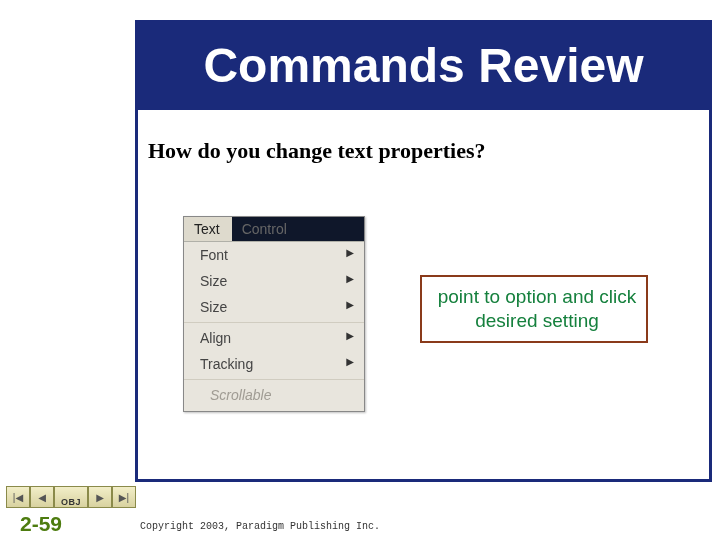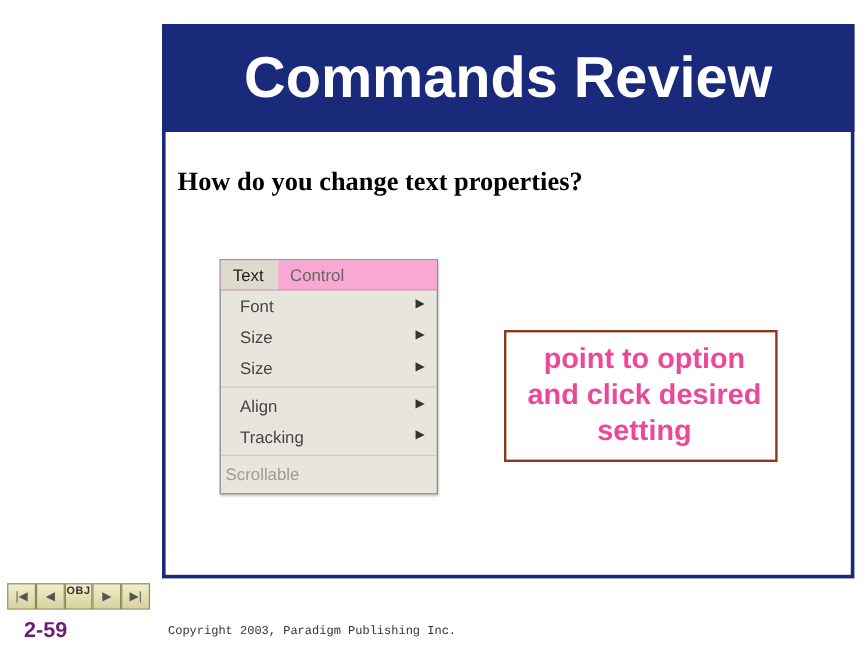--- a/index.html
+++ b/index.html
@@ -54,21 +54,21 @@
     width: 182px;
     background: #e8e5dd;
     border: 1px solid #888;
     box-shadow: 1px 1px 2px rgba(0,0,0,0.25);
     font-family: Tahoma, Arial, sans-serif;
     font-size: 14px;
     color: #333;
   }
   .menu-tabs {
     display: flex;
-    background: #f9a8d4;
+    background: #0f172a;
     border-bottom: 1px solid #b0b0a8;
   }
   .tab {
     padding: 4px 12px 4px 10px;
     color: #666;
   }
   .tab.active {
     background: #dedacd;
     color: #222;
   }
@@ -86,36 +86,37 @@
   .arrow {
     font-size: 10px;
     color: #333;
   }
   .menu-sep {
     border-top: 1px solid #d0ccc0;
     margin: 2px 0;
   }
   .menu-disabled {
     color: #a09c94;
-    padding: 5px 10px 8px 4px;
+    padding: 5px 10px 8px 26px;
+    font-style: italic;
   }
   .callout {
     position: absolute;
     left: 420px;
     top: 275px;
     width: 228px;
     border: 2px solid #8a3a1a;
     background: #ffffff;
     padding: 8px 8px 8px 14px;
     font-family: Arial, sans-serif;
   }
   .callout-text {
-    color: #ec4899;
-    font-size: 24px;
-    font-weight: bold;
+    color: #15803d;
+    font-size: 19px;
+    font-weight: normal;
     line-height: 1.25;
     text-align: center;
   }
   .nav-area {
     position: absolute;
     left: 6px;
     bottom: 32px;
     display: flex;
     align-items: center;
     gap: 0;
@@ -125,39 +126,39 @@
     height: 22px;
     border: 1px solid #8a8a4a;
     background: linear-gradient(#f2eec8, #d8d2a0);
     display: flex;
     align-items: center;
     justify-content: center;
     font-size: 10px;
     color: #555;
   }
   .obj-box {
-    width: 23px;
+    width: 34px;
     height: 22px;
     border: 1px solid #8a8a4a;
     background: linear-gradient(#f2eec8, #d8d2a0);
     display: flex;
-    align-items: flex-start;
+    align-items: flex-end;
     justify-content: center;
     font-size: 9px;
     font-weight: bold;
     color: #333;
     letter-spacing: 0.5px;
   }
   .slide-number {
     position: absolute;
     left: 20px;
     bottom: 4px;
-    font-size: 18px;
-    font-weight: bold;
-    color: #701a75;
+    font-size: 21px;
+    font-weight: bold;
+    color: #4d7c0f;
     font-family: Arial, sans-serif;
   }
   .copyright {
     position: absolute;
     left: 140px;
     bottom: 8px;
     font-size: 10px;
     color: #333;
     font-family: Liberation Mono, monospace;
   }

